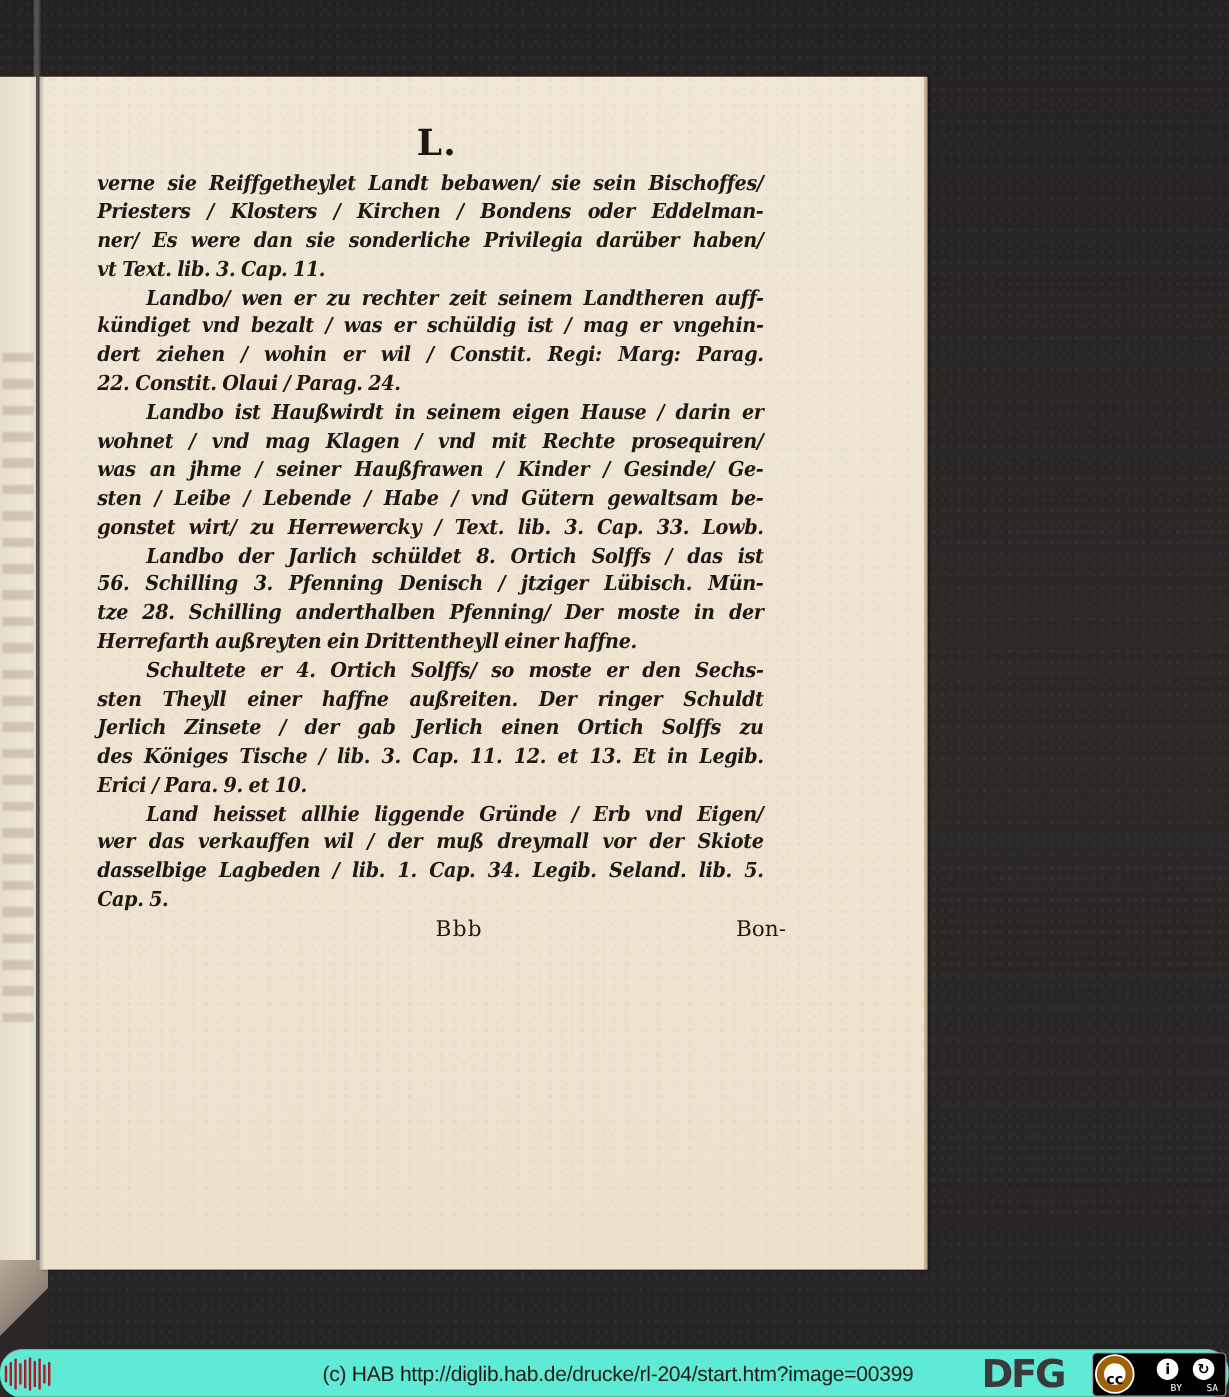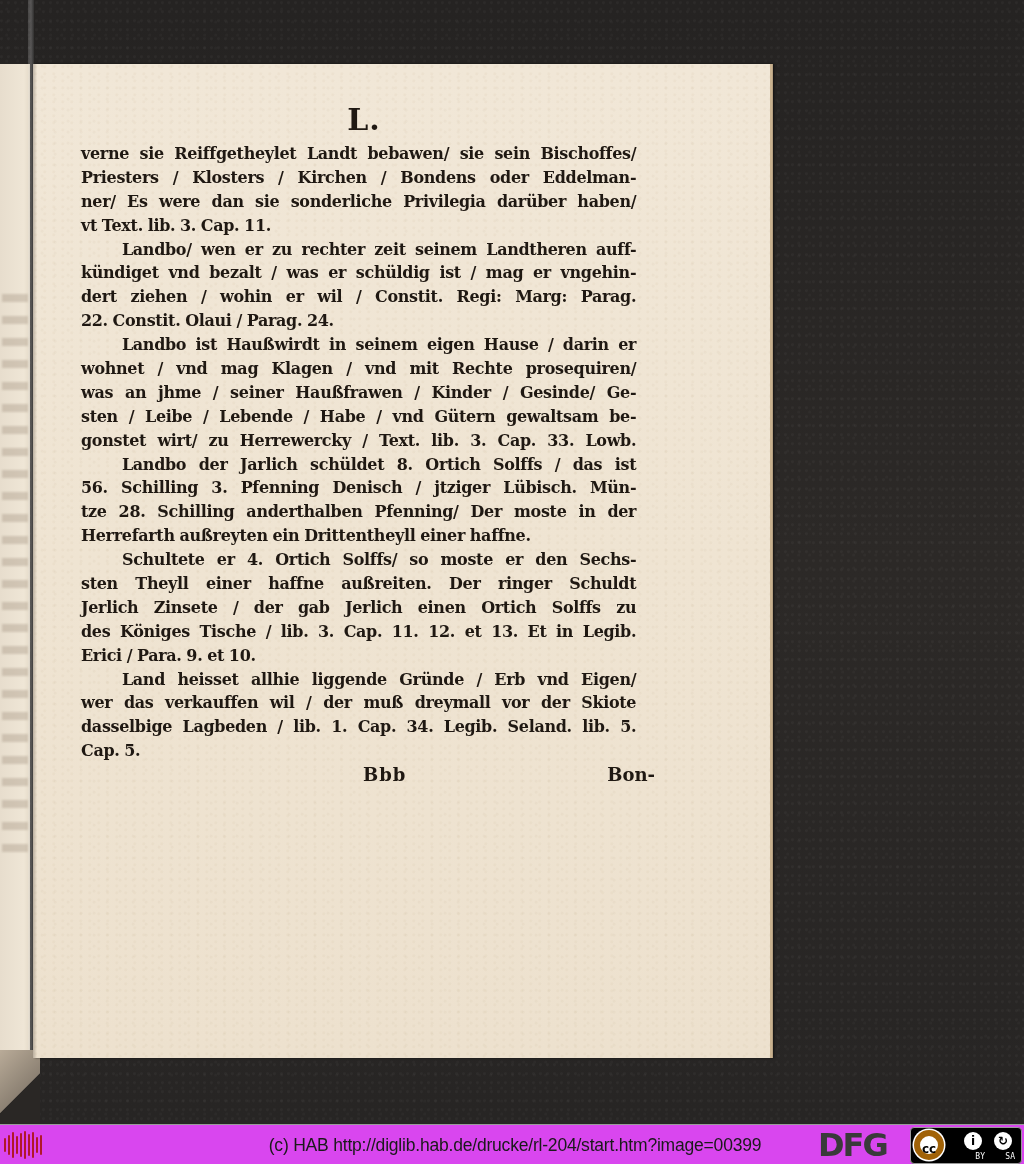--- a/index.html
+++ b/index.html
@@ -83,20 +83,21 @@
       font-family: "DejaVu Serif", serif;
       font-weight: bold;
       font-size: 30px;
       line-height: 36px;
       height: 40px;
       padding-left: 10px;
       letter-spacing: 1px;
     }
     .paragraph {
       margin: 0;
+      font-style: italic;
     }
     .line {
       display: block;
       font-family: "DejaVu Serif", serif;
       font-weight: bold;
       font-size: 17.2px;
       line-height: 23.9px;
       height: 23.9px;
       white-space: nowrap;
       text-align: justify;
@@ -111,42 +112,43 @@
       text-align-last: left;
     }
     .line.indent {
       padding-left: 44px;
       width: 553px;
     }
     .footer-line {
       position: relative;
       height: 26px;
       font-family: "DejaVu Serif", serif;
-      font-weight: bold;
+      font-weight: normal;
       font-size: 18px;
       line-height: 24px;
     }
     .signature-mark {
       position: absolute;
       left: 282px;
       top: 0;
       letter-spacing: 1px;
     }
     .catchword {
       position: absolute;
       right: -18px;
       top: 0;
     }
     
     .attribution-bar {
       position: absolute;
       left: 0; top: 1124px;
       width: 1024px; height: 40px;
-      background: #d946ef;
+      background: #5eead4;
       border-top: 1px solid #9a9a9a;
+      border-radius: 19px;
     }
     .hab-logo {
       position: absolute;
       left: 4px; top: 6px;
       width: 42px; height: 28px;
       display: flex;
       align-items: center;
       gap: 2px;
     }
     .hab-logo span {

